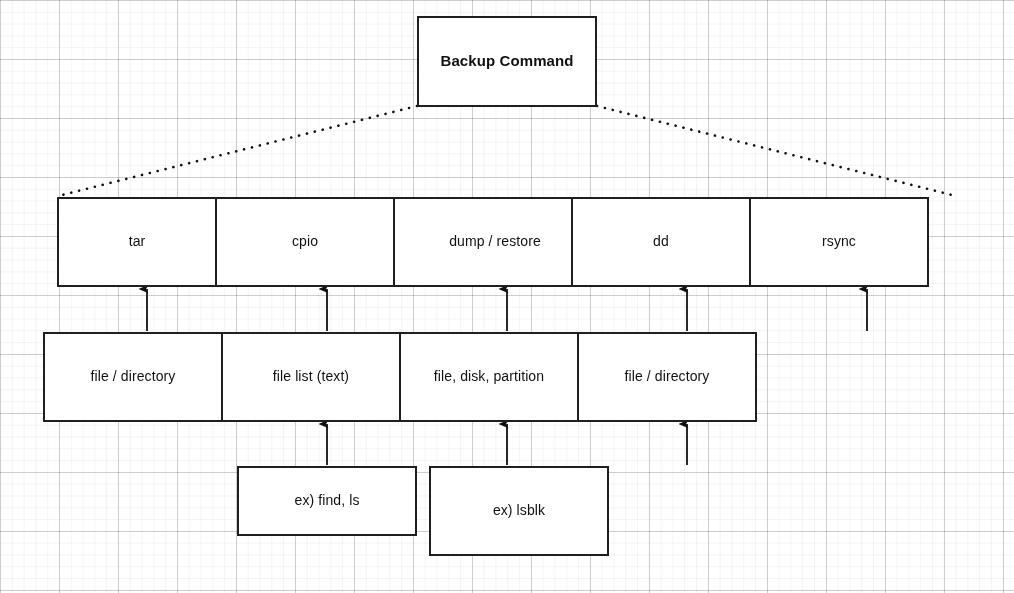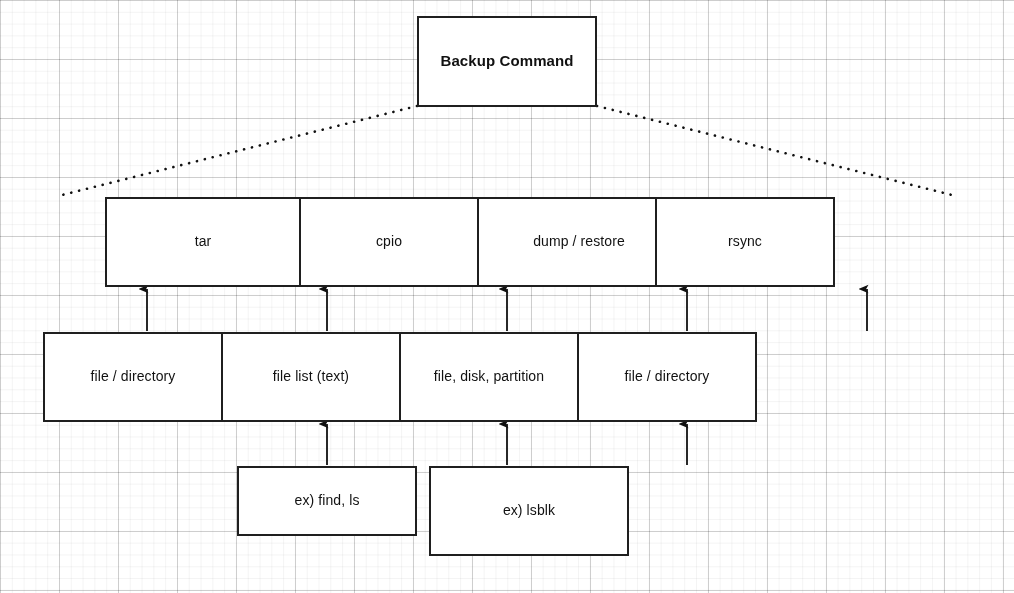--- a/index.html
+++ b/index.html
@@ -108,28 +108,31 @@
       <line x1="507" y1="465" x2="507" y2="424" marker-end="url(#uparrow)"></line>
       <line x1="687" y1="465" x2="687" y2="424" marker-end="url(#uparrow)"></line>
     </g>
   </svg>
 
   <div class="node root" style="left:417px; top:16px; width:180px; height:91px;">
     <span>Backup Command</span>
   </div>
 
   <div class="row" style="left:57px; top:197px; width:900px; height:90px;">
-    <div class="cell" style="width:196px; height:90px;margin-left:48px;">
+    <div class="cell" style="width:160px; height:90px;">
       <span>tar</span>
     </div>
     <div class="cell" style="width:180px; height:90px;">
       <span>cpio</span>
     </div>
     <div class="cell" style="width:180px; height:90px;padding-left:24px;">
       <span>dump / restore</span>
+    </div>
+    <div class="cell" style="width:180px; height:90px;">
+      <span>dd</span>
     </div>
     <div class="cell" style="width:180px; height:90px;">
       <span>rsync</span>
     </div>
   </div>
 
   <div class="row" style="left:43px; top:332px; width:900px; height:90px;">
     <div class="cell" style="width:180px; height:90px;">
       <span>file / directory</span>
     </div>
@@ -141,18 +144,18 @@
     </div>
     <div class="cell" style="width:180px; height:90px;">
       <span>file / directory</span>
     </div>
   </div>
 
   <div class="row" style="left:237px; top:466px; width:540px; height:90px;">
     <div class="cell" style="width:180px; height:70px;">
       <span>ex) find, ls</span>
     </div>
-    <div class="cell" style="width:200px; height:90px;margin-left:12px;">
+    <div class="cell" style="width:180px; height:90px;margin-left:12px;">
       <span>ex) lsblk</span>
     </div>
   </div>
 
 </div>
 
 </body></html>

